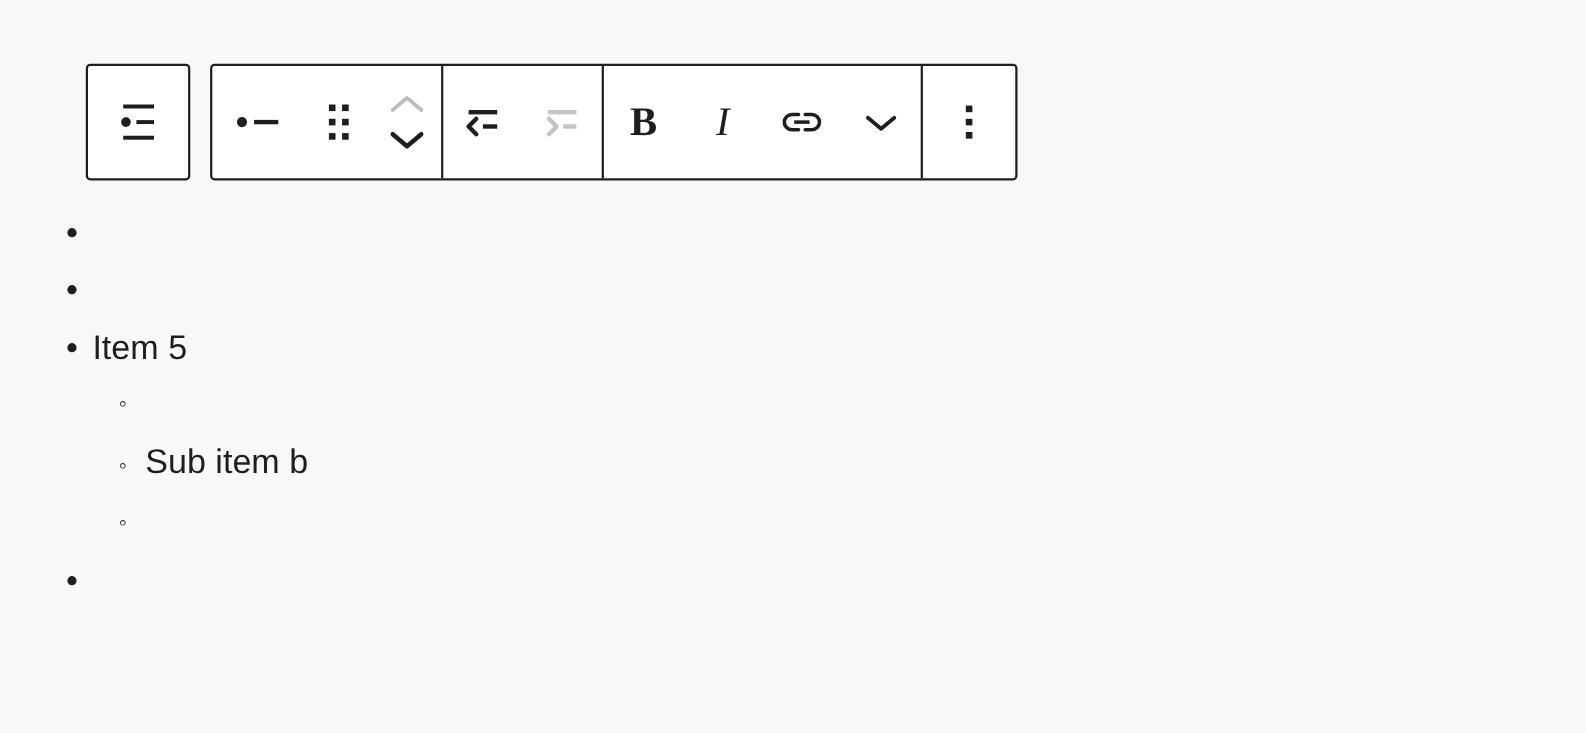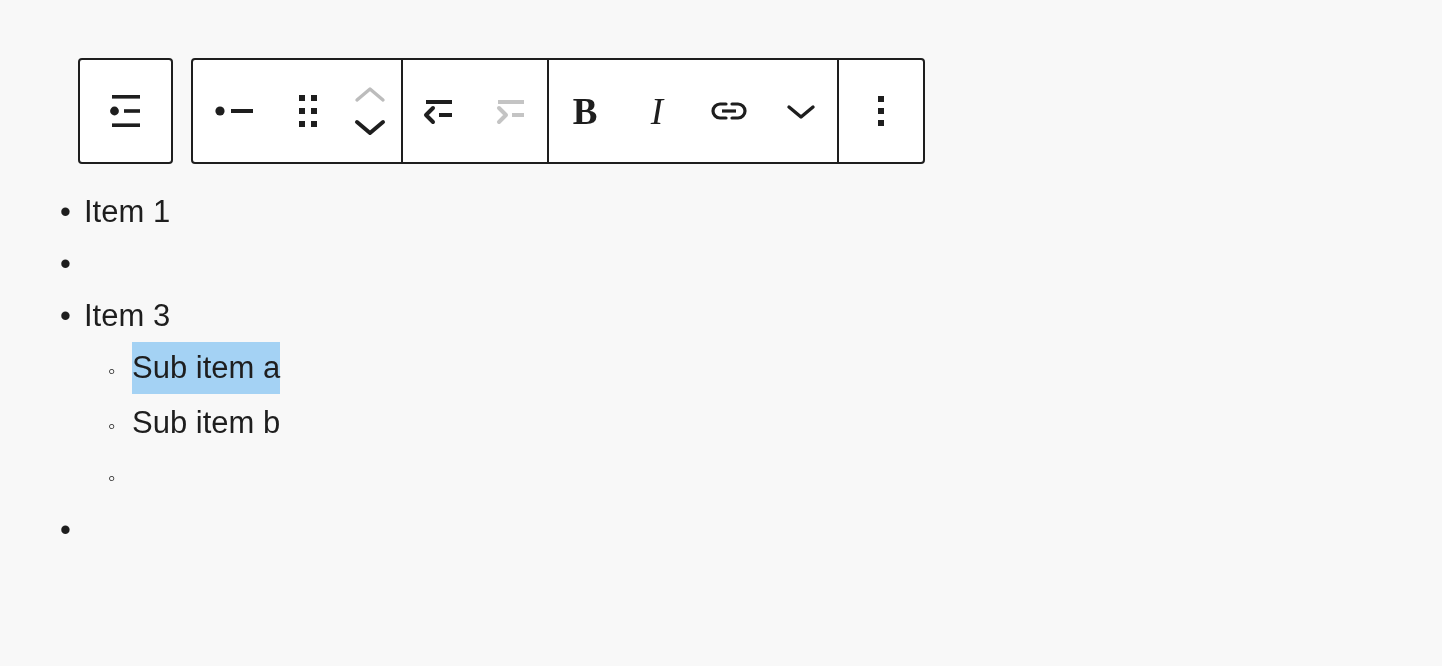--- a/index.html
+++ b/index.html
@@ -290,38 +290,36 @@
     </div>
 
   </div>
 </div>
 
 <div class="content">
   <ul class="lvl1">
 
     <li class="li-row">
       <span class="bullet-disc">•</span>
-      <span class="li-text">Item 1</span>
     </li>
 
     <li class="li-row">
       <span class="bullet-disc">•</span>
     </li>
 
     <li class="li-row">
       <span class="bullet-disc">•</span>
-      <span class="li-text">Item 3</span>
+      <span class="li-text">Item 5</span>
     </li>
 
     <li>
       <ul class="lvl2">
 
         <li class="li-row sub">
           <span class="bullet-circle">◦</span>
-          <span class="li-text selected">Sub item a</span>
         </li>
 
         <li class="li-row sub">
           <span class="bullet-circle">◦</span>
           <span class="li-text">Sub item b</span>
         </li>
 
         <li class="li-row sub">
           <span class="bullet-circle">◦</span>
         </li>

